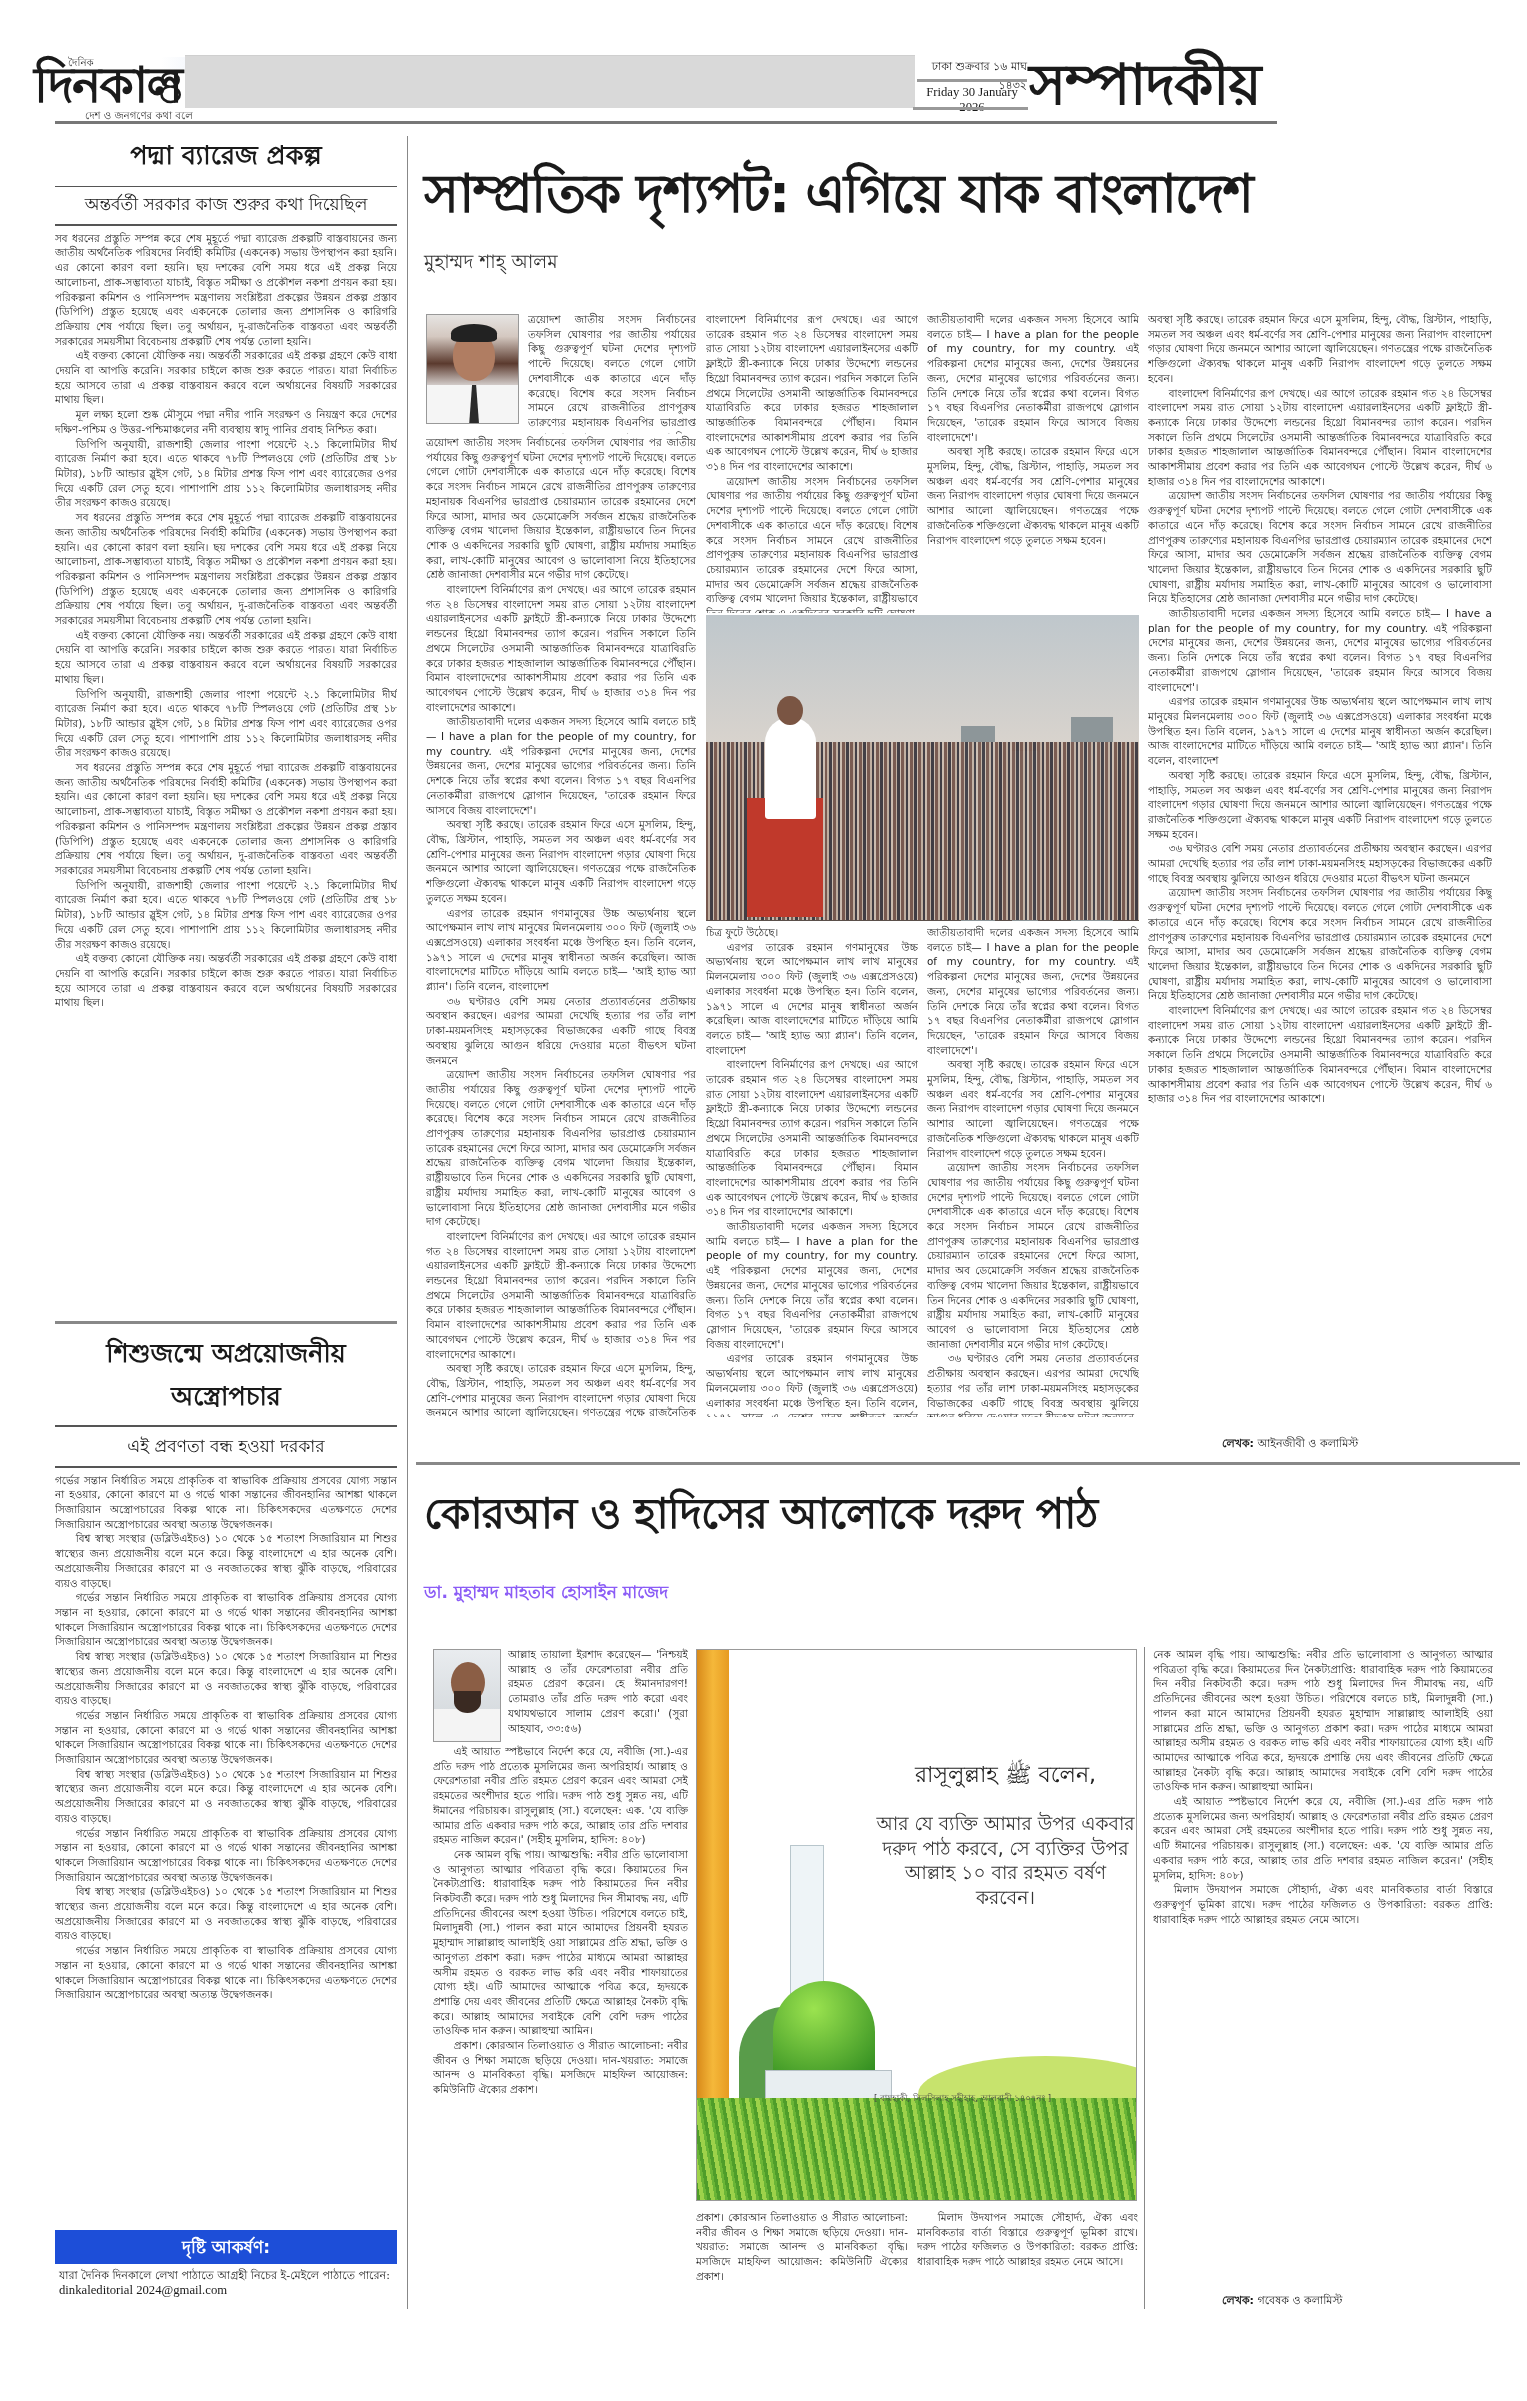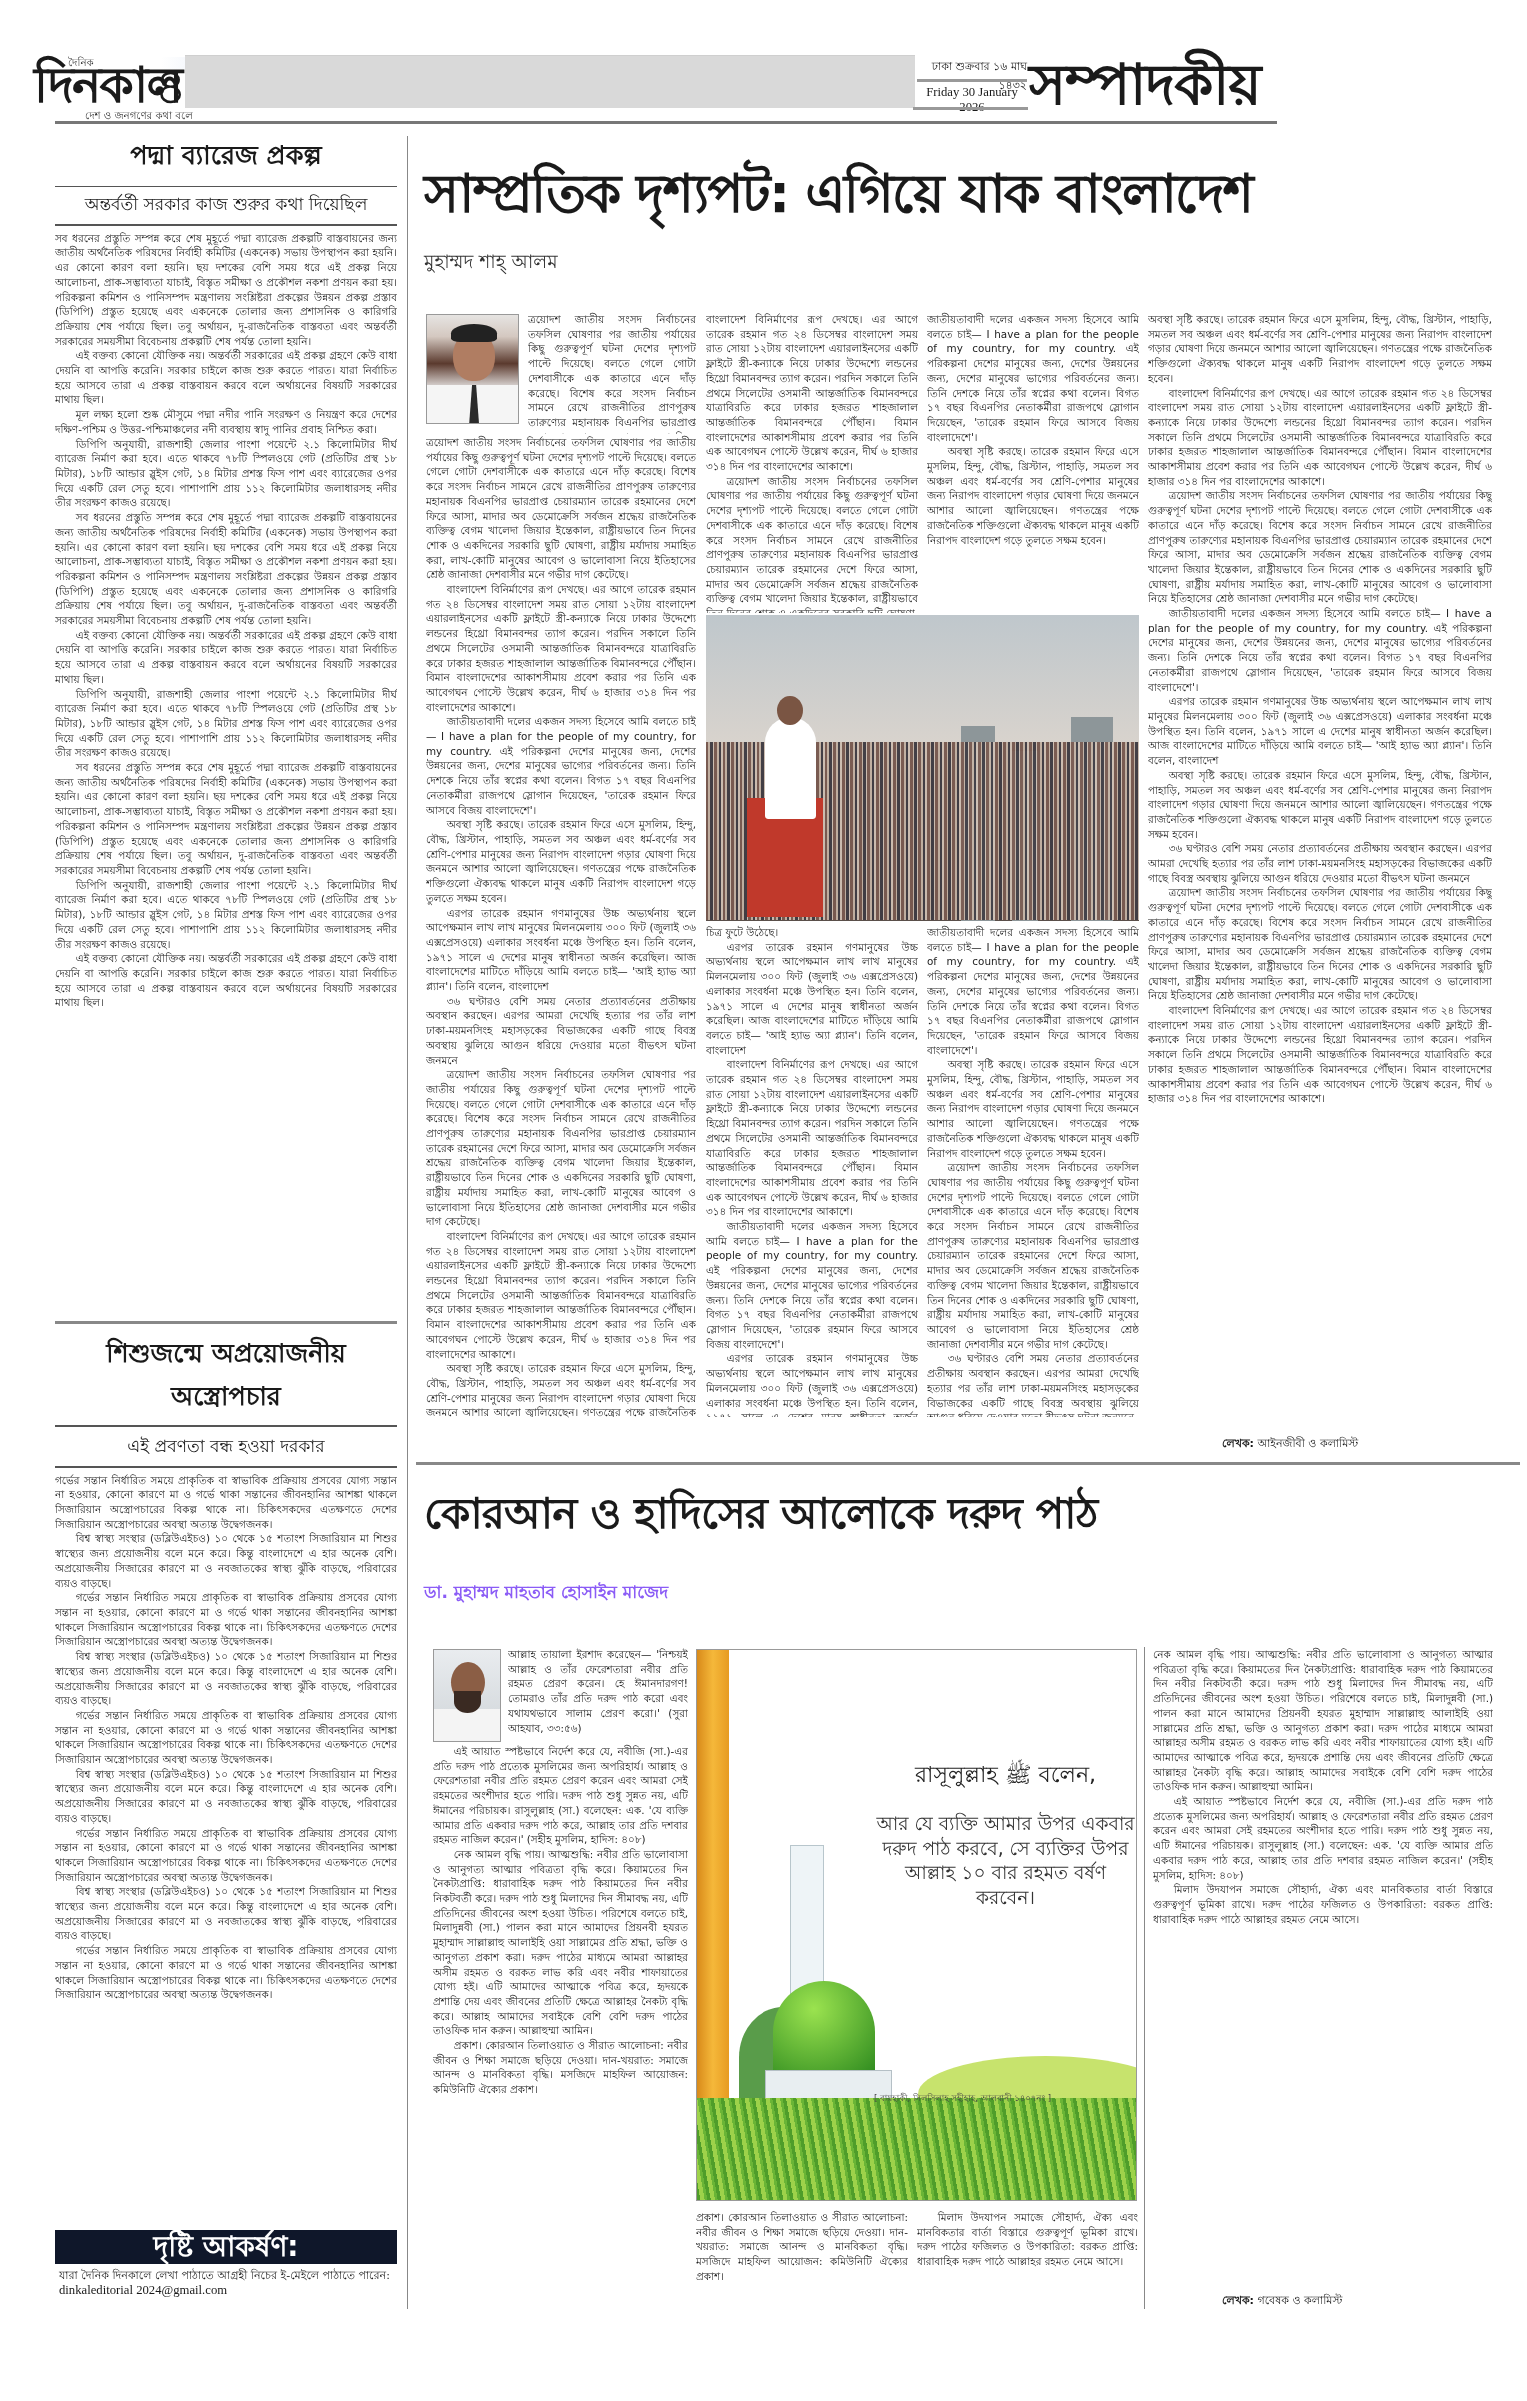--- a/index.html
+++ b/index.html
@@ -55,21 +55,21 @@
 .poster .dome{position:absolute;left:76px;top:331px;width:102px;height:93px;border-radius:51px 51px 0 0;background:radial-gradient(circle at 40% 30%,#9be34f,#2e8a1f)}
 .poster .minaret{position:absolute;left:93px;top:195px;width:34px;height:187px;background:#eef4f7;border:0.8px solid #b8c6cc}
 .poster .base{position:absolute;left:68px;top:420px;width:127px;height:59px;background:#e8eef1;border:0.8px solid #b5c0c6}
 .poster .leaves{position:absolute;left:42px;top:357px;width:110px;height:127px;border-radius:40% 60% 20% 20%;background:#3c8b2a;opacity:.85}
 .poster-title{left:229px;top:1757px;width:323px;font-size:27px;text-align:center;white-space:nowrap;color:#222}
 .poster-text{left:874px;top:1812px;width:263px;font-size:18.7px;line-height:24.6px;text-align:center;color:#333}
 .poster-text .blue{color:#1c5aa6}
 .poster-source{left:874px;top:2092px;width:263px;font-size:8.5px;text-align:left;color:#444}
 .lekhok{font-size:11px}
 .lekhok b{font-weight:bold}
-.drishti{left:55px;top:2230px;width:342px;height:34px;background:#0f172a;color:#fff;font-size:28px;font-weight:bold;text-align:center;line-height:34px}
+.drishti{left:55px;top:2230px;width:342px;height:34px;background:#1d4ed8;color:#fff;font-size:17px;font-weight:bold;text-align:center;line-height:34px}
 .drishti-text{left:59px;top:2269px;width:340px;font-size:11px;line-height:14.4px}
 .email{font-family:"Liberation Serif",serif;font-size:12.7px}
 </style>
 </head>
 <body>
 
 <div>
   <div class="abs logo-small">দৈনিক</div>
   <div class="abs logo-en">THE DAILY DINKAL</div>
   <div class="abs logo-main">দিনকাল</div>

